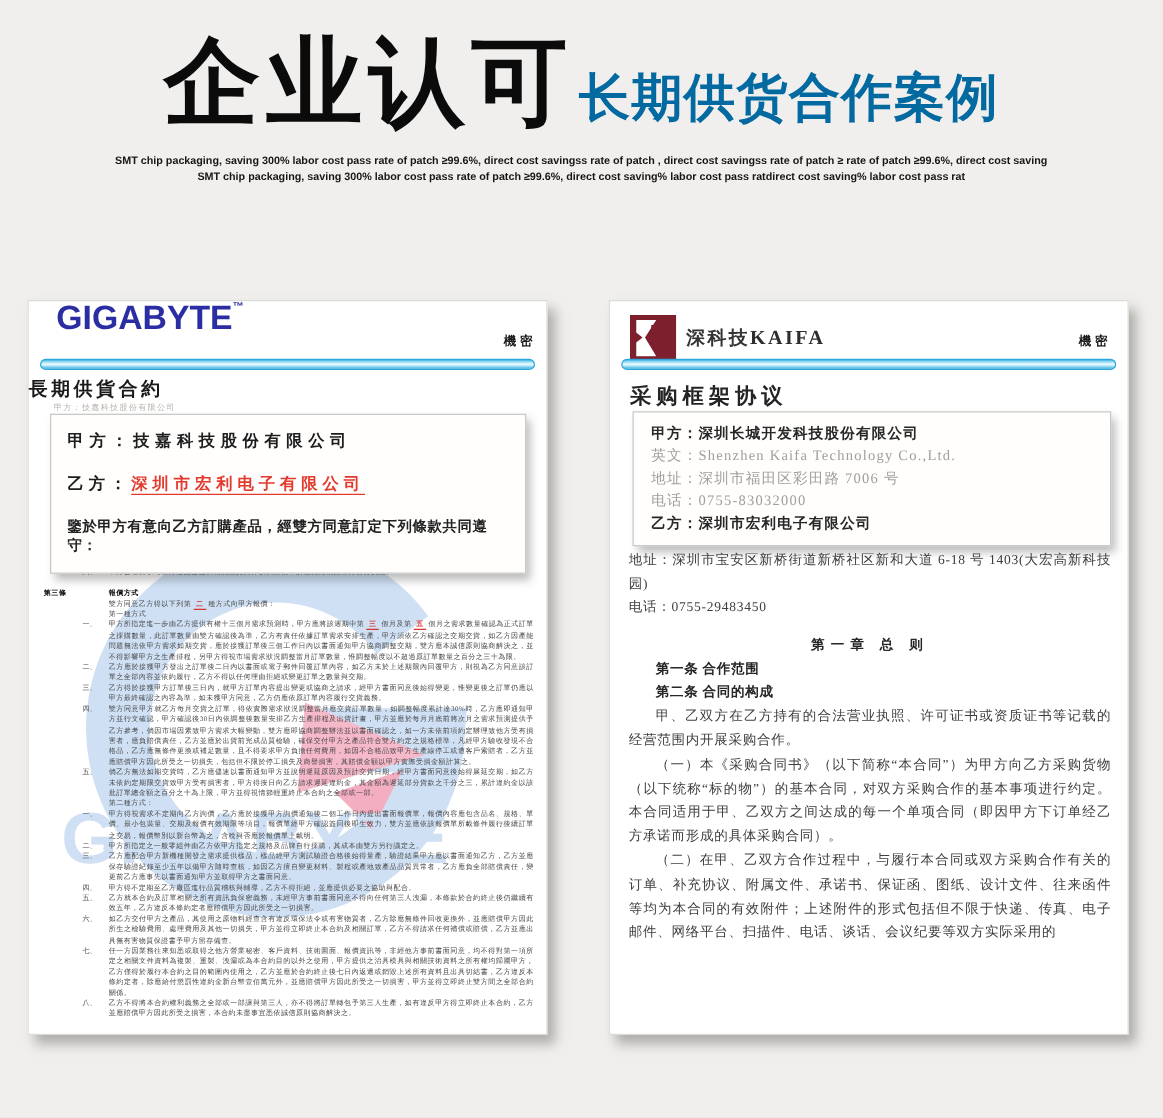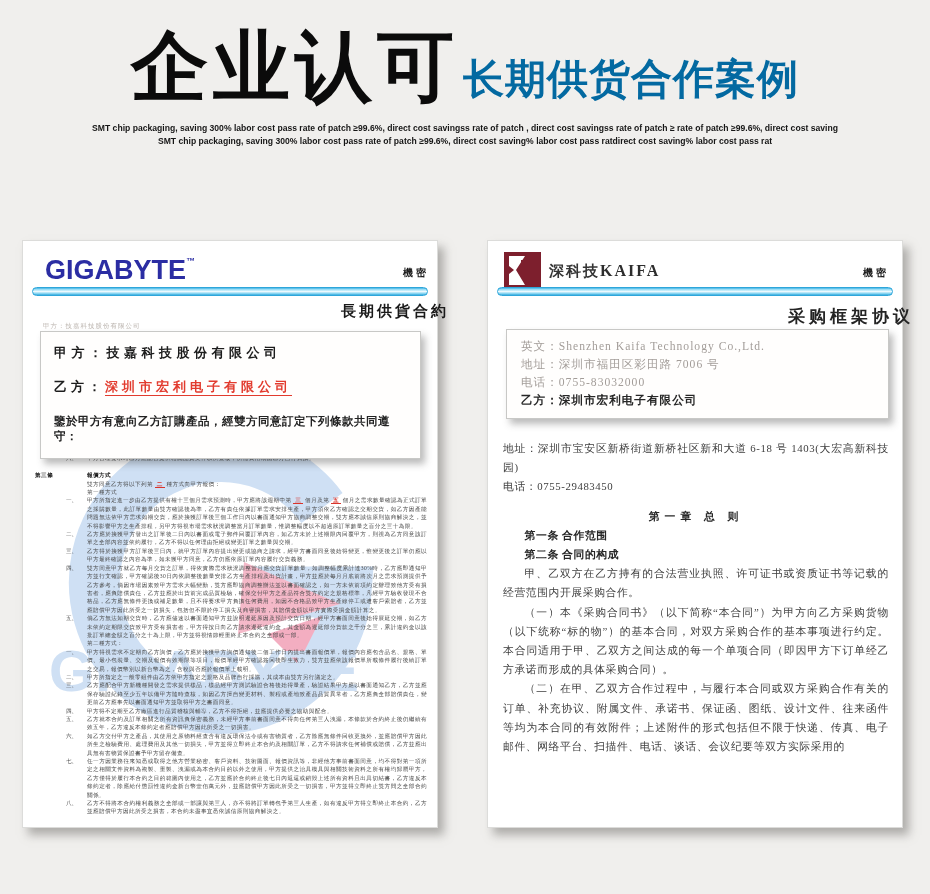--- a/index.html
+++ b/index.html
@@ -21,26 +21,26 @@
     border:1px solid #dcdcda; box-shadow:6px 7px 9px rgba(120,118,115,.55); }
   #doc-left  { left:22px; }
   #doc-right { left:487px; }
   .conf { position:absolute; top:25px; font-size:10px; font-weight:700; color:#1c1c1c;
     letter-spacing:3px; font-family:"Liberation Serif", serif;margin-left:42px; }
   #doc-left  .conf { left:338px; }
   #doc-right .conf { left:333px; }
   .blue-bar { position:absolute; top:46px; left:9px; right:9px; height:9px; border-radius:5px;
     background:linear-gradient(180deg,#41b4e6 0%,#9ddff6 22%,#ecf9fe 50%,#8ad6f2 78%,#37acde 100%);
     border:1px solid #2ea6da; }
-  .doc-title { position:absolute; top:61px; left:12px; width:100%; text-align:right;
+  .doc-title { position:absolute; top:61px; left:0; width:100%; text-align:left;
     font-family:Liberation Mono, monospace; font-weight:700; color:#1a1a1a; }
   #doc-left  .doc-title { font-size:15px; letter-spacing:3px; }
   #doc-right .doc-title { top:64px; font-size:17px; letter-spacing:4px; font-weight:600; color:#242424;padding-left:16px; }
   
-  .giga-brand { position:absolute; top:16px; left:22px; font-size:27px; font-weight:800;
+  .giga-brand { position:absolute; top:0; left:22px; font-size:27px; font-weight:800;
     color:#2b2da3; letter-spacing:0px; line-height:1; }
   .giga-tm { font-size:9px; vertical-align:top; font-weight:700; }
   
   .kaifa-row { position:absolute; top:11px; left:16px; display:flex; align-items:center; gap:8px; }
   .kaifa-text { display:flex; flex-direction:row; line-height:18px;
     font-family:"Liberation Serif", serif; color:#343434; }
   .kaifa-cn { font-size:15px; font-weight:700; letter-spacing:2px; }
   .kaifa-en { font-size:16px; font-weight:700; letter-spacing:2px; color:#2d2d2d; }
   
   .callout { position:absolute; background:#fffefd; border:1px solid #c8c8c6;
@@ -213,20 +213,21 @@
       <div class="kaifa-text">
         <span class="kaifa-cn">深科技</span>
         <span class="kaifa-en">KAIFA</span>
       </div>
     </div>
     <div class="conf">機密</div>
     <div class="blue-bar"></div>
     <div class="doc-title">采购框架协议</div>
 
     <div class="callout">
+        <div class="co-line strong">甲方：深圳长城开发科技股份有限公司</div>
         <div class="co-line faint">英文：Shenzhen Kaifa Technology Co.,Ltd.</div>
         <div class="co-line faint">地址：深圳市福田区彩田路 7006 号</div>
         <div class="co-line faint">电话：0755-83032000</div>
         <div class="co-line strong">乙方：深圳市宏利电子有限公司</div>
       </div>
     <div class="r-body">
         <div class="r-para">地址：深圳市宝安区新桥街道新桥社区新和大道 6-18 号 1403(大宏高新科技园)</div>
         <div class="r-para">电话：0755-29483450</div>
         <div class="r-gap"></div>
         <div class="r-para bold center">第一章 总  则</div>

